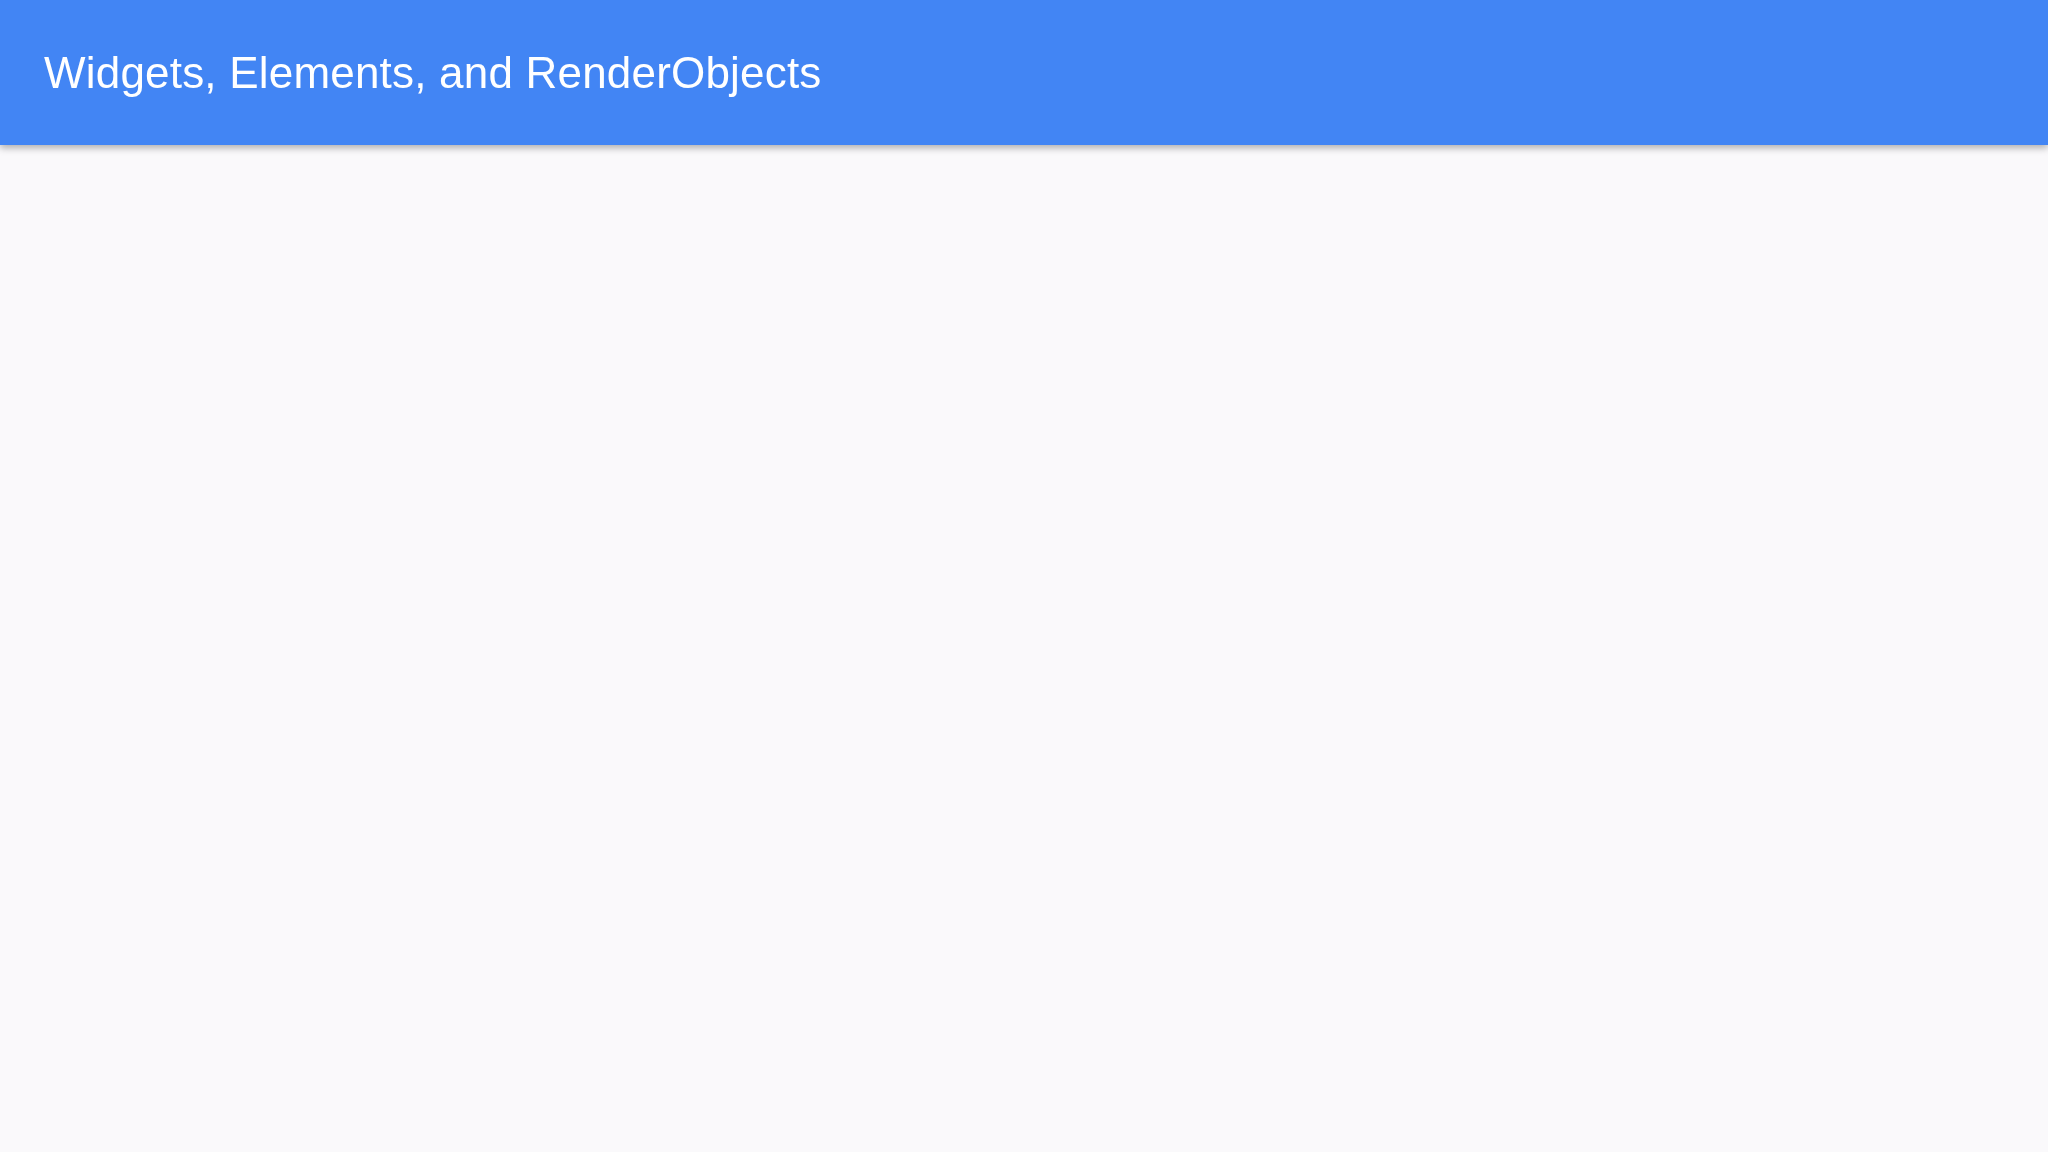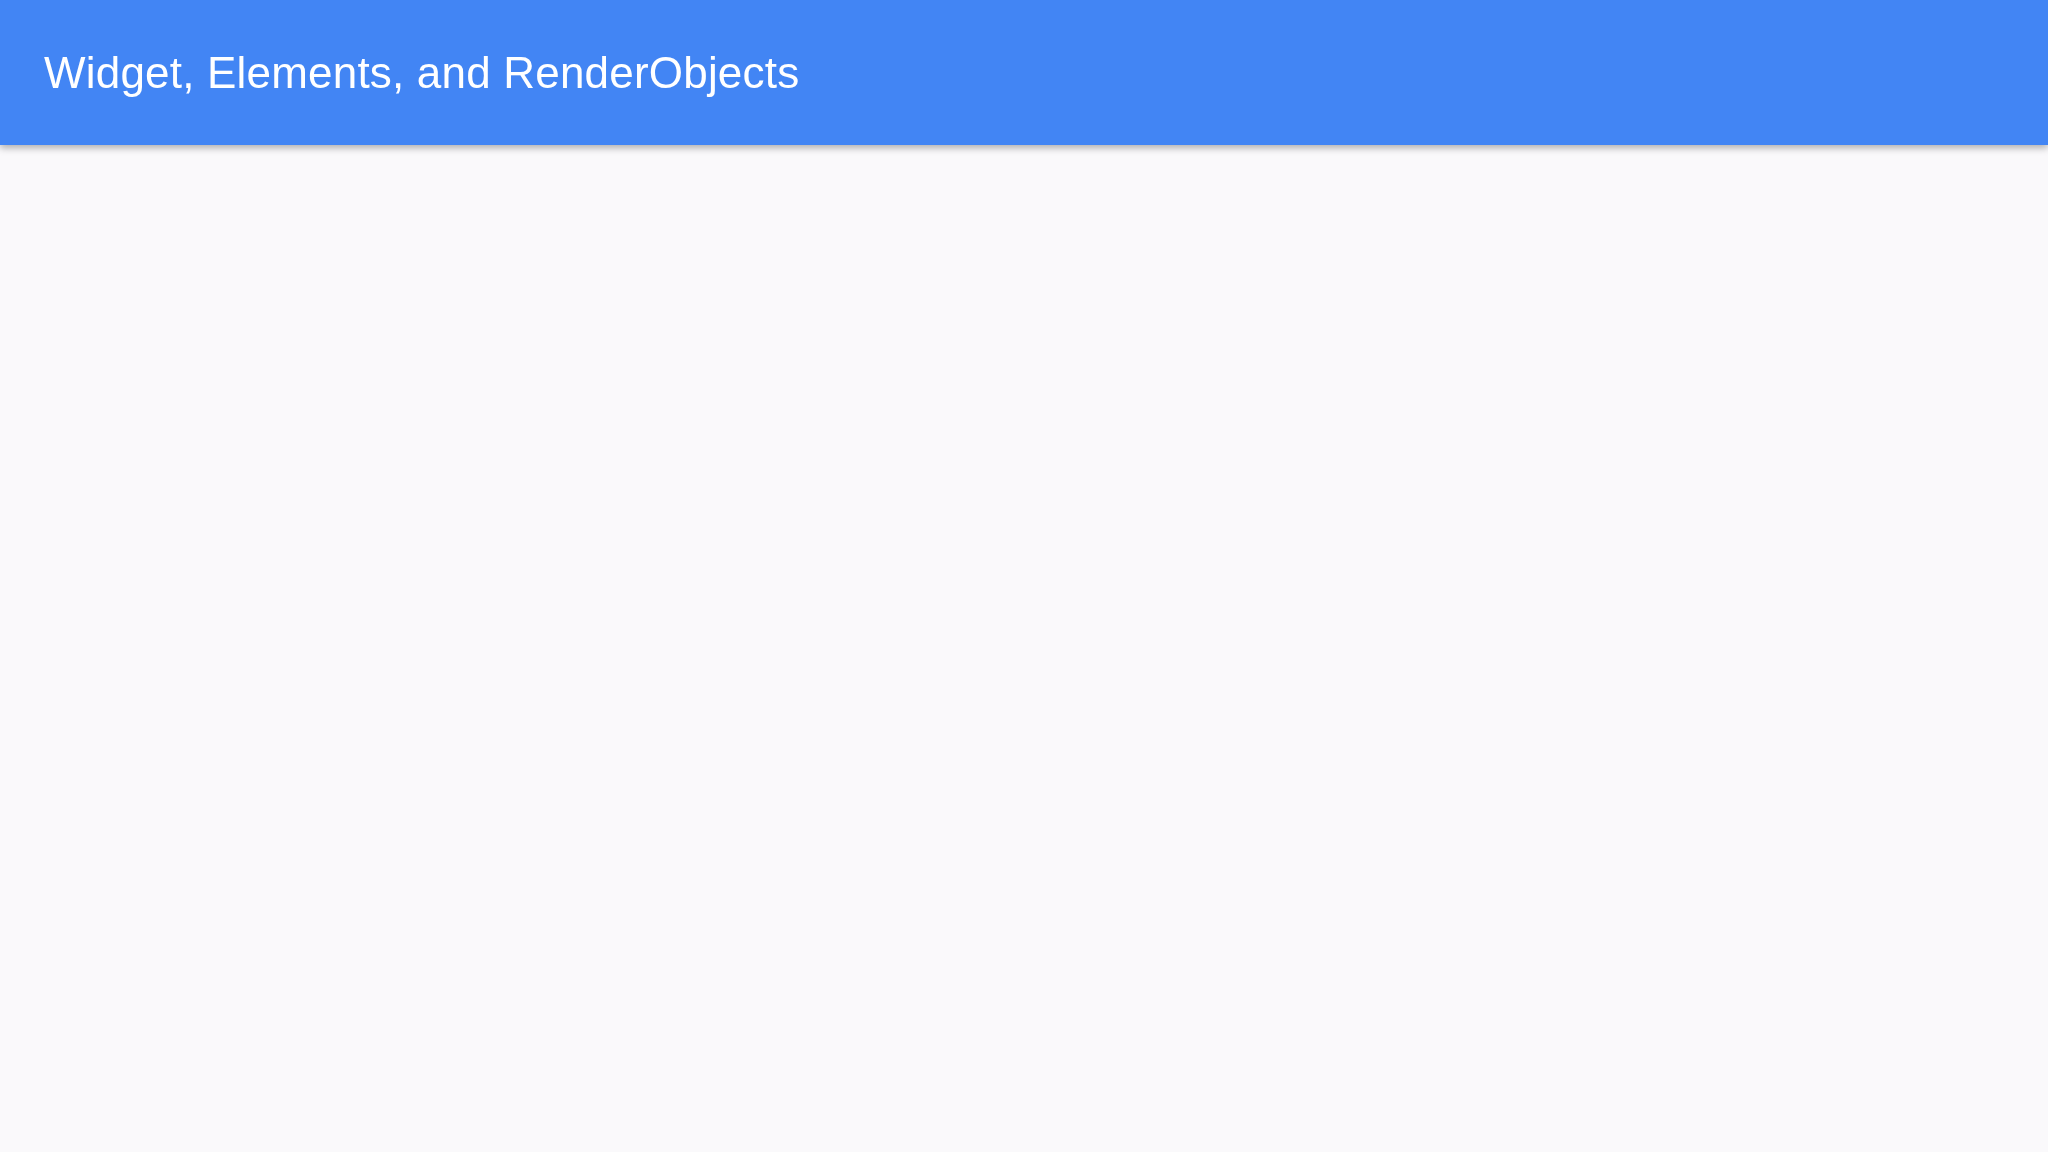--- a/index.html
+++ b/index.html
@@ -117,21 +117,21 @@
     top: 470px;
     font-size: 31px;
     color: #ef0000;
     white-space: nowrap;
   }
 </style>
 </head>
 <body>
 
 <div id="app-header">
-  <div id="app-title">Widget, Elements, and RenderObjects</div>
+  <div id="app-title">Widgets, Elements, and RenderObjects</div>
 </div>
 
 <div id="diagram-canvas"></div>
 
 <div class="column-heading" id="col-widget">Widget Tree</div>
 
 <div class="column-heading" id="col-element">Element Tree</div>
 
 <div class="column-heading" id="col-render">RenderObject Tree</div>
 

